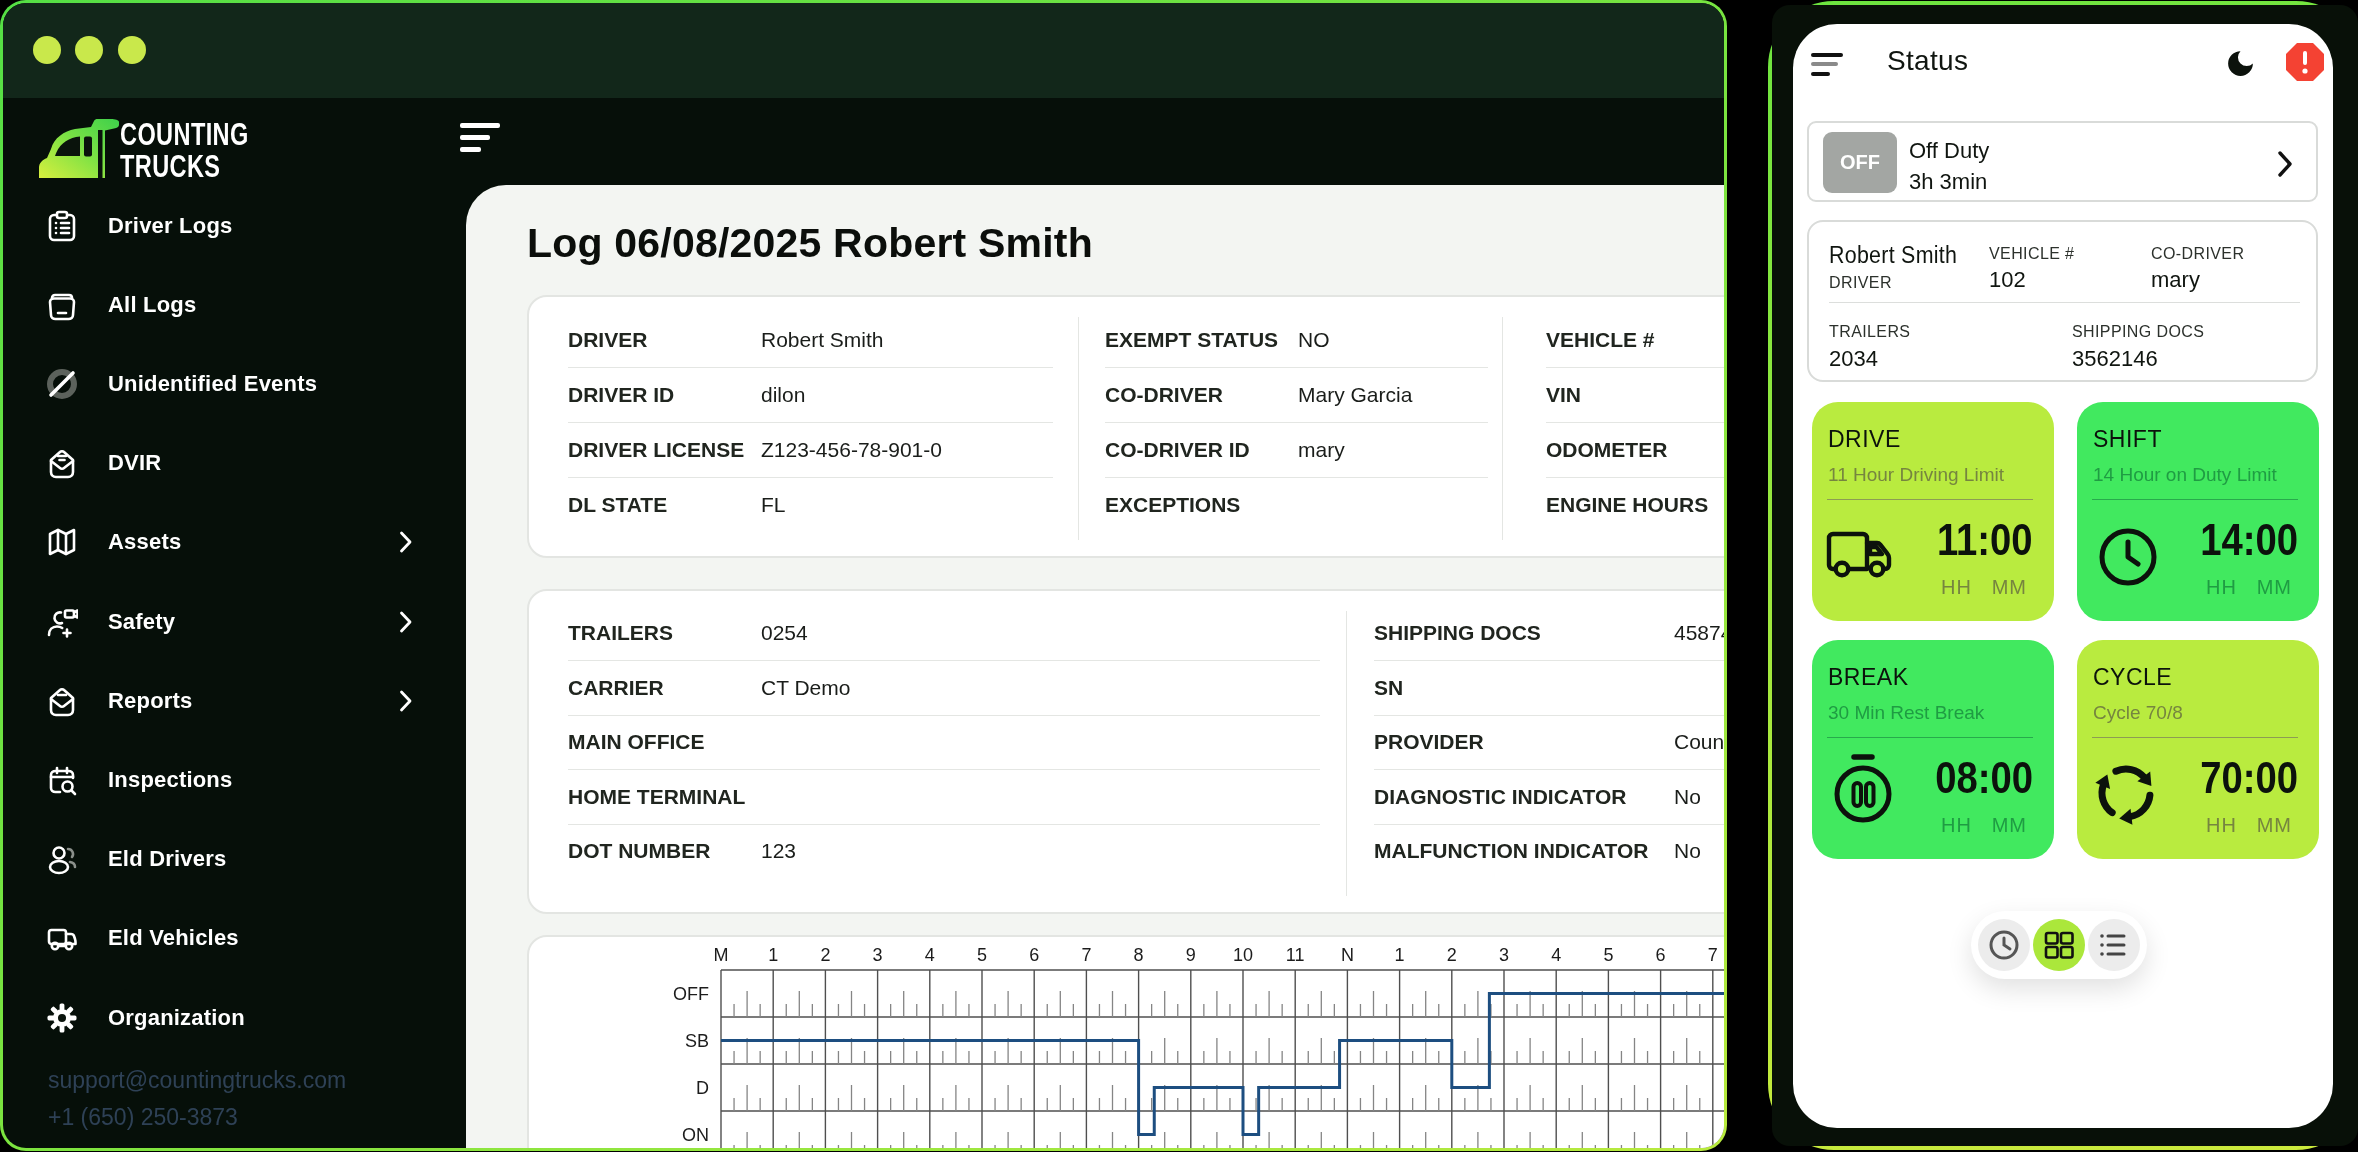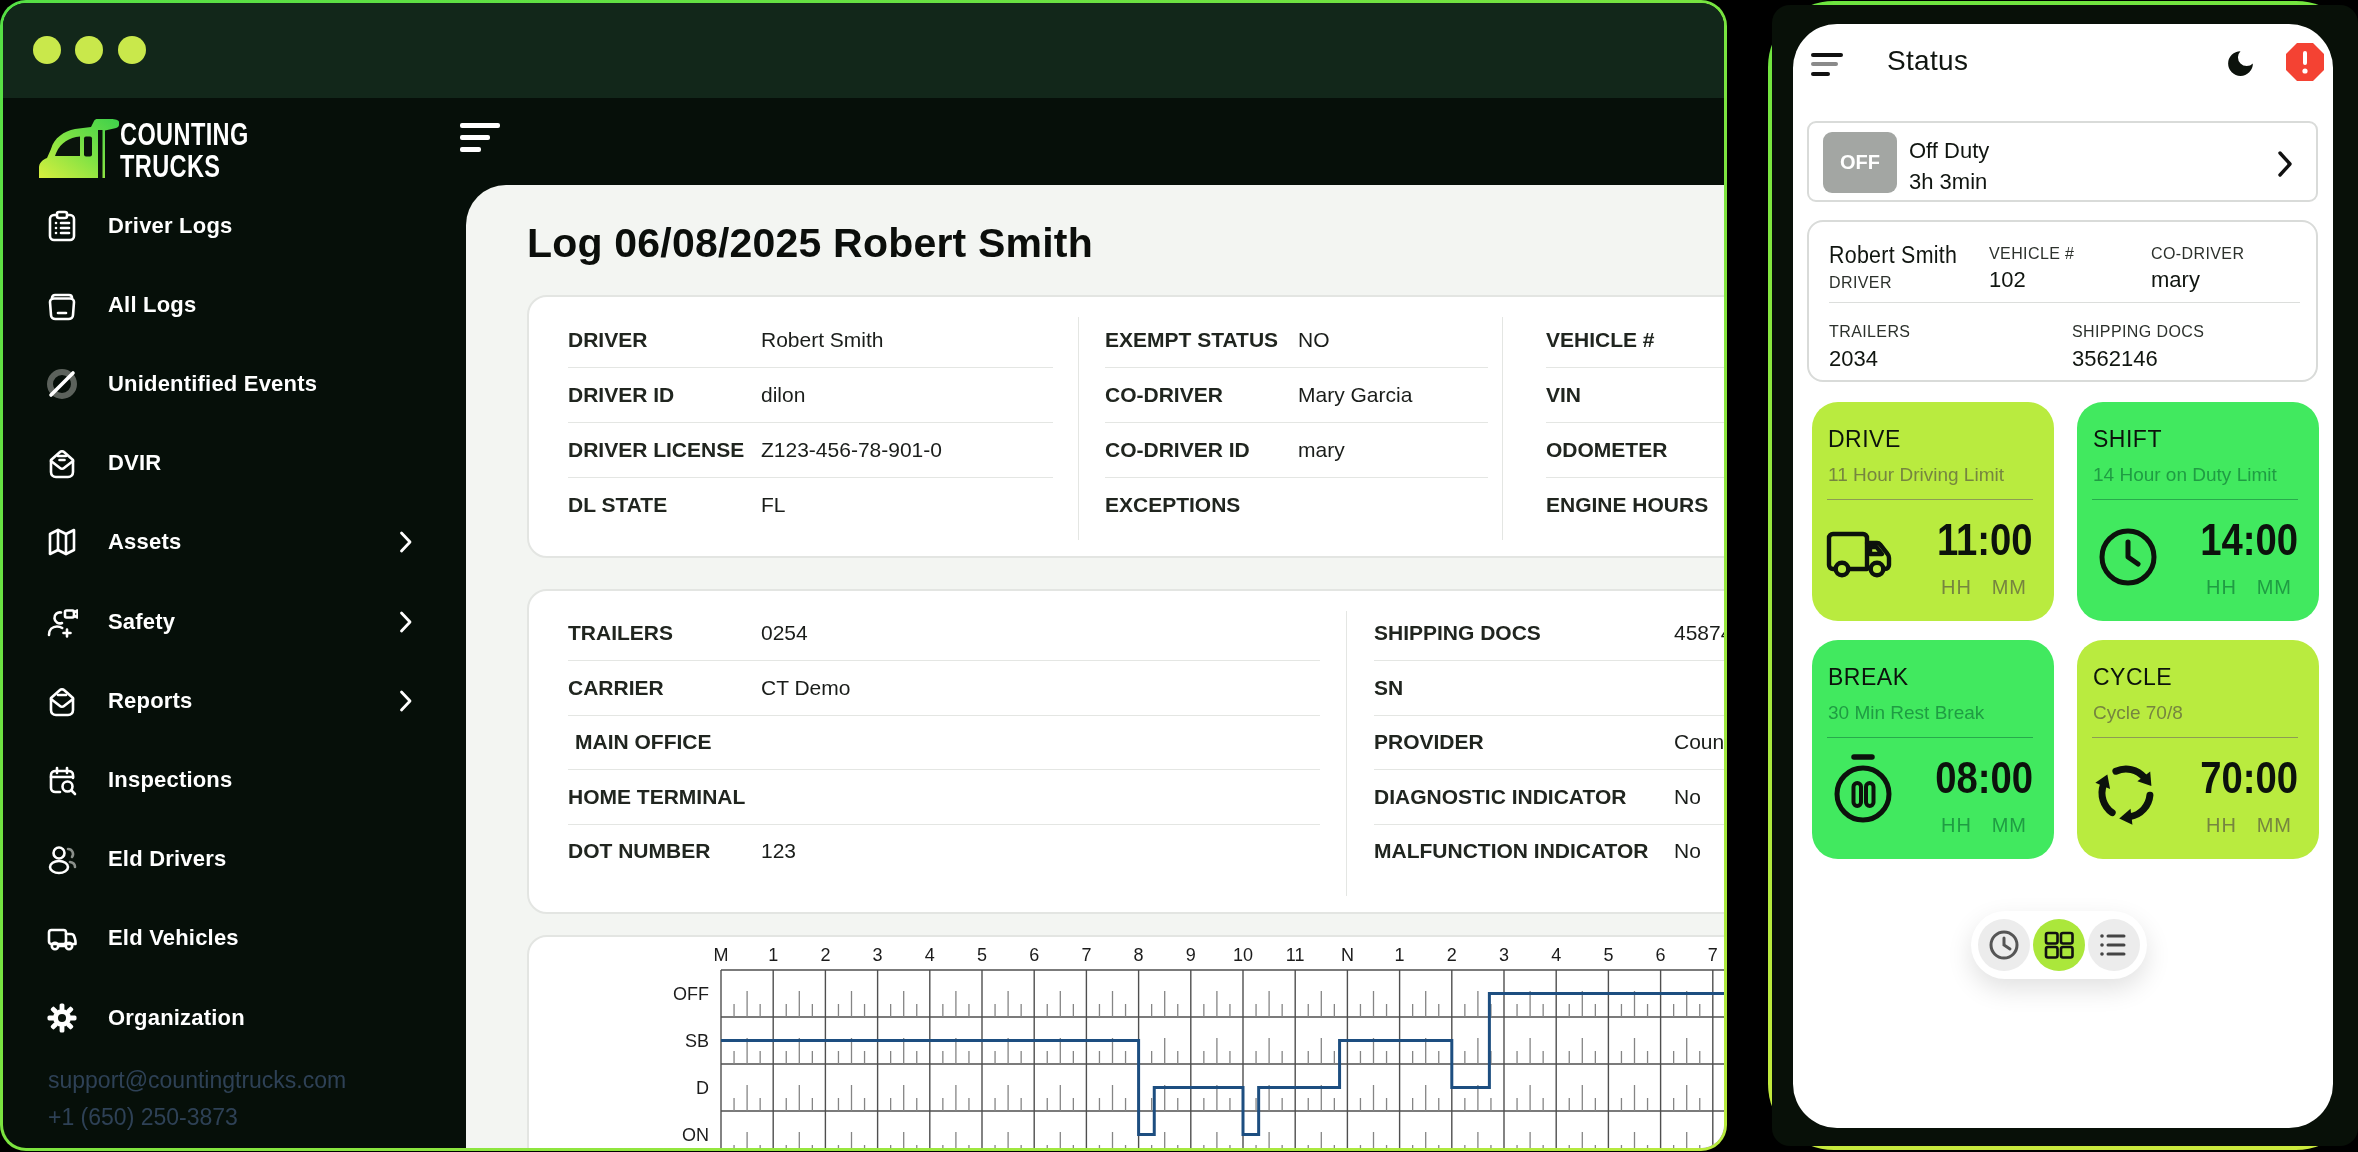--- a/index.html
+++ b/index.html
@@ -268,21 +268,21 @@
           <div class="lbl" style="left:845px;top:42px;">SHIPPING DOCS</div>
           <div class="val" style="left:1145px;top:42px;">45874</div>
           <div class="sep" style="left:39px;top:69px;width:752px;"></div>
           <div class="sep" style="left:845px;top:69px;width:371px;"></div>
           <div class="lbl" style="left:39px;top:96.5px;">CARRIER</div>
           <div class="val" style="left:232px;top:96.5px;">CT Demo</div>
           <div class="lbl" style="left:845px;top:96.5px;">SN</div>
           <div class="val" style="left:1145px;top:96.5px;"></div>
           <div class="sep" style="left:39px;top:123.5px;width:752px;"></div>
           <div class="sep" style="left:845px;top:123.5px;width:371px;"></div>
-          <div class="lbl" style="left:46px;top:151px;">MAIN OFFICE</div>
+          <div class="lbl" style="left:39px;top:151px;">MAIN OFFICE</div>
           <div class="val" style="left:232px;top:151px;"></div>
           <div class="lbl" style="left:845px;top:151px;">PROVIDER</div>
           <div class="val" style="left:1145px;top:151px;">Counting Trucks</div>
           <div class="sep" style="left:39px;top:178px;width:752px;"></div>
           <div class="sep" style="left:845px;top:178px;width:371px;"></div>
           <div class="lbl" style="left:39px;top:205.5px;">HOME TERMINAL</div>
           <div class="val" style="left:232px;top:205.5px;"></div>
           <div class="lbl" style="left:845px;top:205.5px;">DIAGNOSTIC INDICATOR</div>
           <div class="val" style="left:1145px;top:205.5px;">No</div>
           <div class="sep" style="left:39px;top:232.5px;width:752px;"></div>

